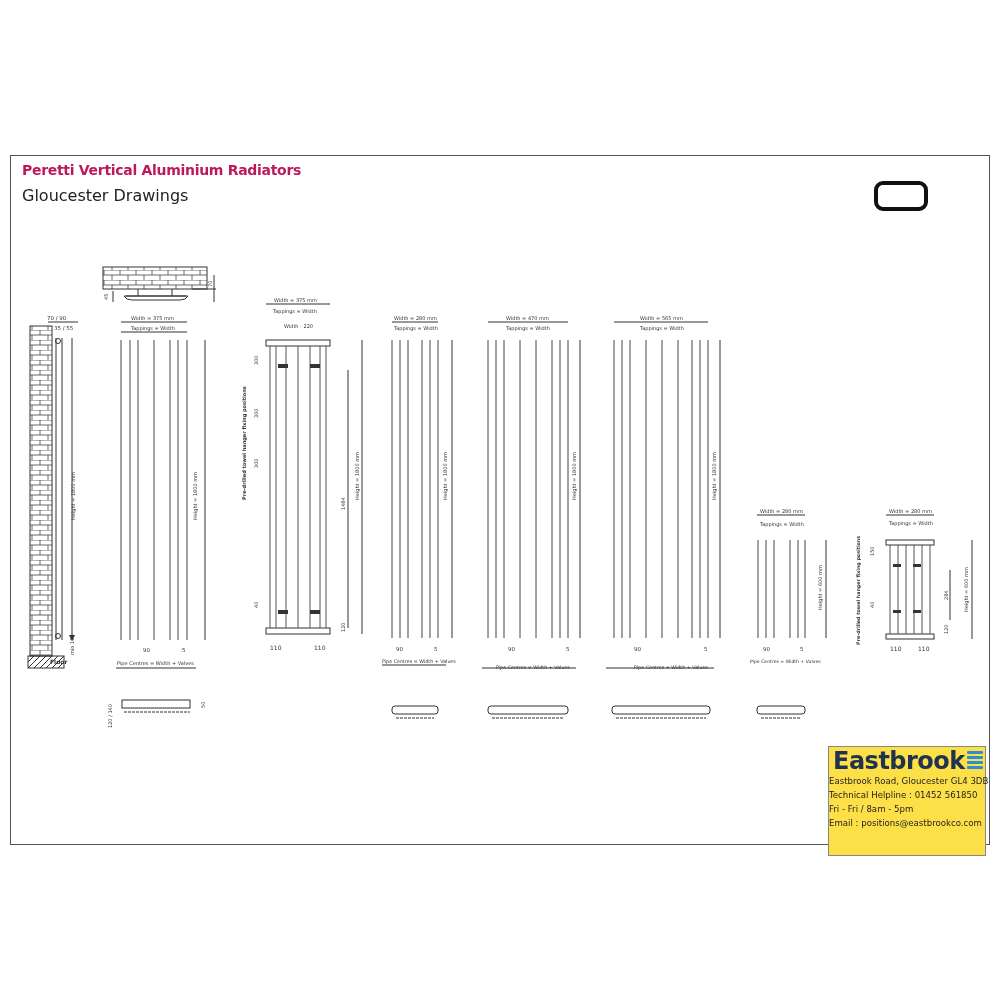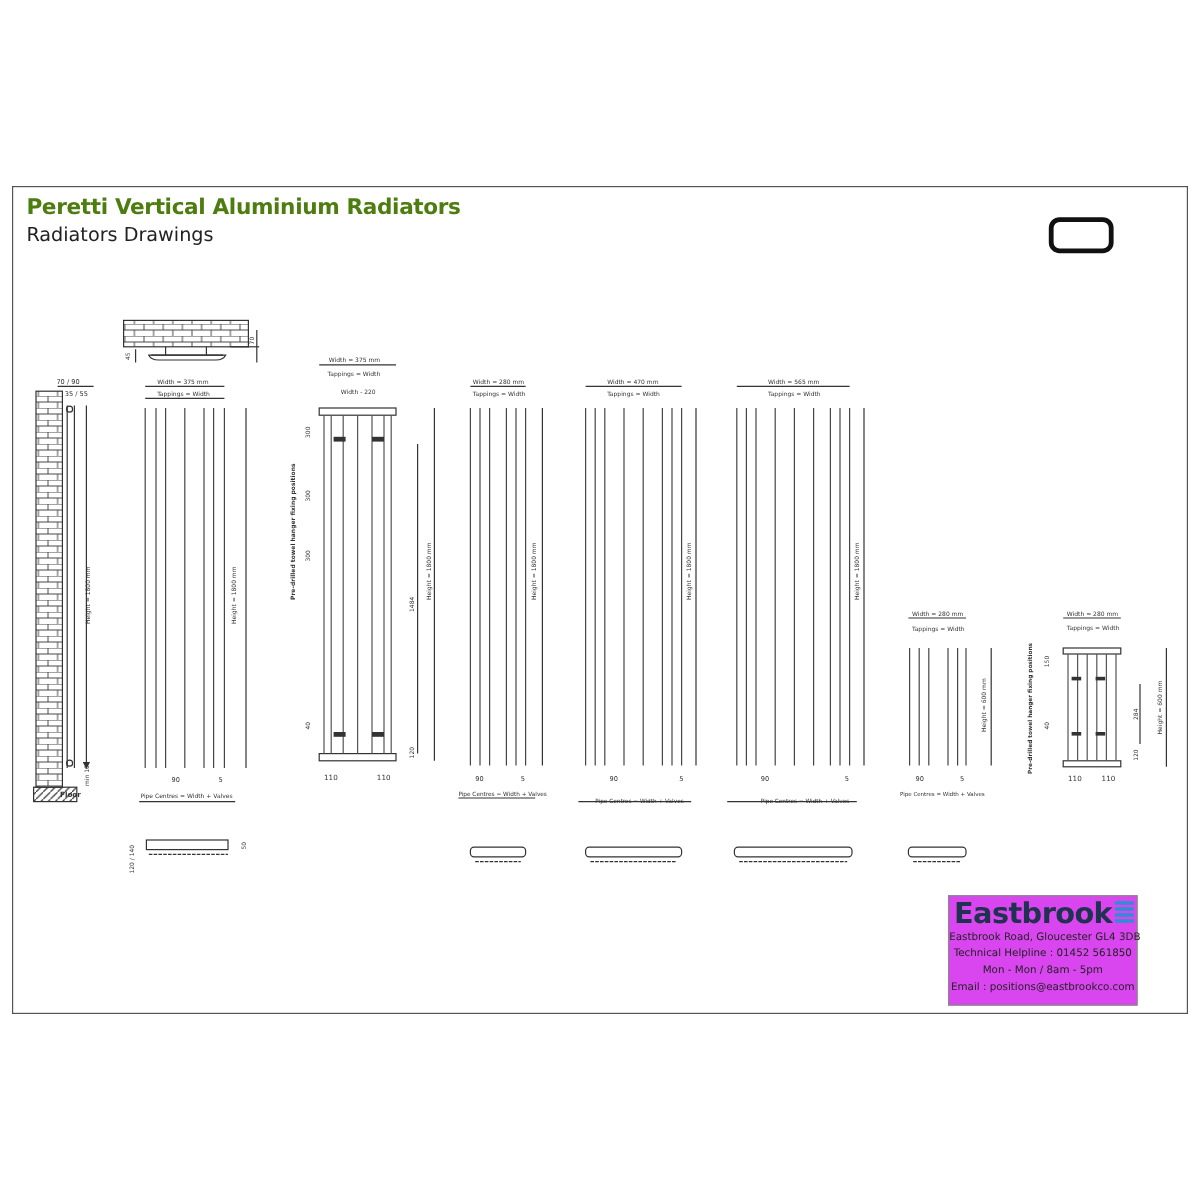--- a/index.html
+++ b/index.html
@@ -1,34 +1,34 @@
 <!DOCTYPE html>
 <html><head>
 <meta charset="utf-8">
 <style>
   html,body{margin:0;padding:0;background:#fff;}
   body{width:1000px;height:1000px;position:relative;overflow:hidden;font-family:"DejaVu Sans","Liberation Sans",sans-serif;}
   .sheet{position:absolute;left:10px;top:155px;width:980px;height:690px;border:1.5px solid #555;box-sizing:border-box;background:#fff;}
-  .title{position:absolute;left:22px;top:162px;font-size:18px;font-weight:bold;color:#4d7c0f;letter-spacing:-0.3px;font-family:"DejaVu Sans",sans-serif;}
+  .title{position:absolute;left:22px;top:162px;font-size:14px;font-weight:bold;color:#be185d;letter-spacing:-0.3px;font-family:"DejaVu Sans",sans-serif;}
   .subtitle{position:absolute;left:22px;top:186px;font-size:16px;color:#222;font-family:"DejaVu Sans",sans-serif;}
   .profile-icon{position:absolute;left:874px;top:181px;width:54px;height:30px;border:4.5px solid #111;border-radius:9px;box-sizing:border-box;}
   svg.drawing{position:absolute;left:0;top:0;width:1000px;height:1000px;}
   svg text{font-family:"DejaVu Sans",sans-serif;fill:#333;}
-  .card{position:absolute;left:790px;top:746px;width:158px;height:92px;border:1px solid #888;background:#d946ef;box-sizing:border-box;}
+  .card{position:absolute;left:828px;top:746px;width:158px;height:110px;border:1px solid #888;background:#fde047;box-sizing:border-box;}
   .brand{position:absolute;left:4px;top:0px;font-size:24px;font-weight:bold;color:#1f3350;letter-spacing:-0.5px;font-family:"DejaVu Sans",sans-serif;}
   .brand-mark{position:absolute;left:138px;top:4px;width:16px;height:20px;}
   .brand-mark span{display:block;height:3px;background:#2a8fd4;margin-bottom:2px;border-radius:1px;}
-  .card-line{position:absolute;left:0;width:156px;text-align:center;font-size:8.6px;color:#222;font-family:"DejaVu Sans",sans-serif;white-space:nowrap;}
+  .card-line{position:absolute;left:0;width:156px;font-size:8.6px;color:#222;font-family:"DejaVu Sans",sans-serif;white-space:nowrap;}
 </style>
 </head>
 <body>
 
 <div class="sheet"></div>
 <div class="title">Peretti Vertical Aluminium Radiators</div>
-<div class="subtitle">Radiators Drawings</div>
+<div class="subtitle">Gloucester Drawings</div>
 <div class="profile-icon"></div>
 
 <svg class="drawing" viewBox="0 0 1000 1000">
   <defs>
     <pattern id="brick" width="16" height="10" patternUnits="userSpaceOnUse">
       <rect width="16" height="10" fill="#fff"></rect>
       <path d="M0 0 H16 M0 5 H16 M8 0 V5 M0 5 V10 M16 5 V10" stroke="#444" stroke-width="0.8" fill="none"></path>
     </pattern>
     <pattern id="hatch" width="6" height="6" patternUnits="userSpaceOnUse">
       <path d="M0 6 L6 0" stroke="#333" stroke-width="1"></path>
@@ -256,15 +256,15 @@
 <div class="card">
   <div class="brand">Eastbrook</div>
   <div class="brand-mark">
       <span></span>
       <span></span>
       <span></span>
       <span></span>
     </div>
   <div class="card-line" style="top:29px">Eastbrook Road, Gloucester GL4 3DB</div>
   <div class="card-line" style="top:43px">Technical Helpline : 01452 561850</div>
-  <div class="card-line" style="top:57px">Mon - Mon / 8am - 5pm</div>
+  <div class="card-line" style="top:57px">Fri - Fri / 8am - 5pm</div>
   <div class="card-line" style="top:71px">Email : positions@eastbrookco.com</div>
 </div>
 
 </body></html>

